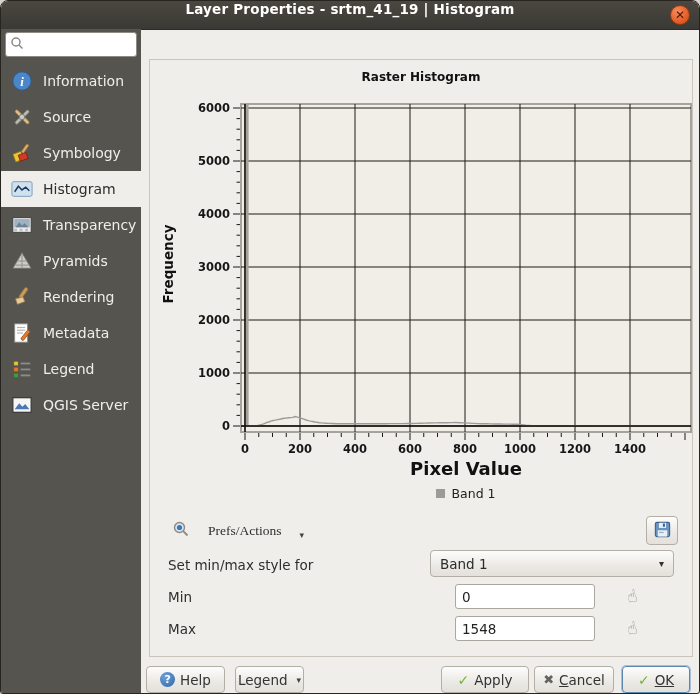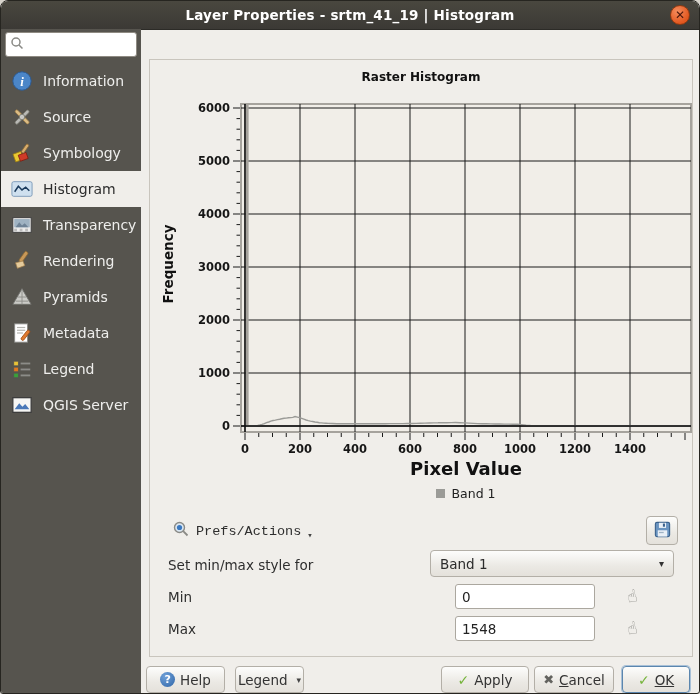--- a/index.html
+++ b/index.html
@@ -1,21 +1,21 @@
 <!DOCTYPE html>
 <html><head>
 <meta charset="utf-8">
 <style>
   html,body{margin:0;padding:0;}
   body{width:700px;height:694px;font-family:"DejaVu Sans",sans-serif;background:#d8d4cc;}
   .window{position:relative;width:700px;height:694px;box-sizing:border-box;background:#f0eeea;
           border:1px solid #262520;border-radius:8px 8px 3px 3px;overflow:hidden;}
   
   .titlebar{position:absolute;left:0;top:0;width:100%;height:28px;
-            background:linear-gradient(#49473f,#3b3935);display:flex;align-items:center;justify-content:center;
+            background:linear-gradient(#49473f,#3b3935);display:flex;align-items:flex-start;justify-content:center;
             border-bottom:1px solid #2c2b27;}
   .titlebar .title{color:#fff;font-size:13.5px;font-weight:bold;letter-spacing:.2px;}
   .close-btn{position:absolute;right:9px;top:4px;width:20px;height:20px;border-radius:50%;
              background:radial-gradient(circle at 35% 30%,#f58c5d,#e2571f 70%);border:1px solid #8e3a12;
              color:#49150a;font-size:12px;font-weight:bold;display:flex;align-items:center;justify-content:center;
              box-sizing:border-box;cursor:pointer;}
   
   .sidebar{position:absolute;left:0;top:28px;width:140px;height:666px;background:#56544e;}
   .search-box{position:absolute;left:4px;top:3px;width:132px;height:25px;background:#fff;
               border:1px solid #8f8b83;border-radius:3px;box-sizing:border-box;display:flex;align-items:center;padding:0 4px;}
@@ -33,22 +33,22 @@
   .plot-svg{position:absolute;left:0;top:0;width:544px;height:452px;}
   .tick{font-size:11.5px;font-weight:600;fill:#161616;font-family:"DejaVu Sans",sans-serif;}
   .ylabel{position:absolute;left:-62px;top:196px;width:160px;text-align:center;
           transform:rotate(-90deg);font-size:13.5px;font-weight:bold;color:#111;}
   .xlabel{position:absolute;left:91px;top:398px;width:450px;text-align:center;
           font-size:18px;font-weight:bold;color:#111;}
   .legend-row{position:absolute;left:91px;top:426px;width:450px;display:flex;align-items:center;
               justify-content:center;gap:6px;font-size:12.5px;color:#222;}
   .legend-marker{width:9px;height:9px;background:#9b9b97;display:inline-block;}
   
-  .prefs-btn{position:absolute;left:16px;top:458px;height:26px;display:flex;align-items:center;gap:6px;
-             font-size:13.5px;color:#2e2e2e;cursor:pointer;background:transparent;border:none;font-family:Liberation Mono, monospace;}
+  .prefs-btn{position:absolute;left:16px;top:458px;height:26px;display:flex;align-items:center;gap:18px;
+             font-size:13.5px;color:#2e2e2e;cursor:pointer;background:transparent;border:none;font-family:Liberation Serif, serif;}
   .prefs-btn .drop{font-size:9px;color:#444;margin-top:8px;}
   .tool-btn{position:absolute;left:496px;top:456px;width:32px;height:29px;border:1px solid #b3afa7;border-radius:4px;
             background:linear-gradient(#fdfdfc,#ebe9e4 60%,#e4e1db);display:flex;align-items:center;justify-content:center;cursor:pointer;}
   .form-label{position:absolute;left:18px;font-size:13.5px;color:#2e2e2e;}
   .combobox{position:absolute;left:280px;top:490px;width:244px;height:27px;box-sizing:border-box;
             border:1px solid #b3afa7;border-radius:4px;background:linear-gradient(#fdfdfc,#ebe9e4 60%,#e4e1db);
             display:flex;align-items:center;padding:0 9px;font-size:13.5px;color:#2b2b2b;cursor:pointer;}
   .combobox .drop{margin-left:auto;font-size:10px;color:#333;}
   .text-input{position:absolute;left:305px;width:140px;height:25px;box-sizing:border-box;border:1px solid #aba79f;
               border-radius:3px;background:#fff;font-size:13.5px;color:#222;padding:0 6px;font-family:inherit;outline:none;}
@@ -151,35 +151,35 @@
                 <rect x="15.5" y="16" width="3" height="3"></rect>
               </g>
             </svg>
         </span>
         <span class="lbl">Transparency</span>
       </div>
 
       <div class="side-item">
         <span class="icn">
           <svg width="22" height="22" viewBox="0 0 24 24">
+              <path d="M12 3 L22 20 L2 20 Z" fill="#cbcbc7" stroke="#6e6e6a"></path>
+              <path d="M12 3 L12 20 M7.5 12 L16.5 12 M5 16.5 L19 16.5" fill="none" stroke="#8c8c88"></path>
+            </svg>
+        </span>
+        <span class="lbl">Pyramids</span>
+      </div>
+
+      <div class="side-item">
+        <span class="icn">
+          <svg width="22" height="22" viewBox="0 0 24 24">
               <rect x="12" y="1" width="4" height="13" rx="1.5" fill="#c89858" stroke="#8e6a34" stroke-width=".8" transform="rotate(35 14 7)"></rect>
               <path d="M5 14 L13 12 L15 17 L7 20 Z" fill="#e4cb9c" stroke="#a8844e" stroke-width=".8"></path>
             </svg>
         </span>
         <span class="lbl">Rendering</span>
-      </div>
-
-      <div class="side-item">
-        <span class="icn">
-          <svg width="22" height="22" viewBox="0 0 24 24">
-              <path d="M12 3 L22 20 L2 20 Z" fill="#cbcbc7" stroke="#6e6e6a"></path>
-              <path d="M12 3 L12 20 M7.5 12 L16.5 12 M5 16.5 L19 16.5" fill="none" stroke="#8c8c88"></path>
-            </svg>
-        </span>
-        <span class="lbl">Pyramids</span>
       </div>
 
       <div class="side-item">
         <span class="icn">
           <svg width="22" height="22" viewBox="0 0 24 24">
               <rect x="4" y="2" width="14" height="20" fill="#fff" stroke="#8a8a86"></rect>
               <g stroke="#b3b3af" stroke-width="1.3">
                 <line x1="6.5" y1="6" x2="15.5" y2="6"></line>
                 <line x1="6.5" y1="9" x2="15.5" y2="9"></line>
                 <line x1="6.5" y1="12" x2="13" y2="12"></line>

